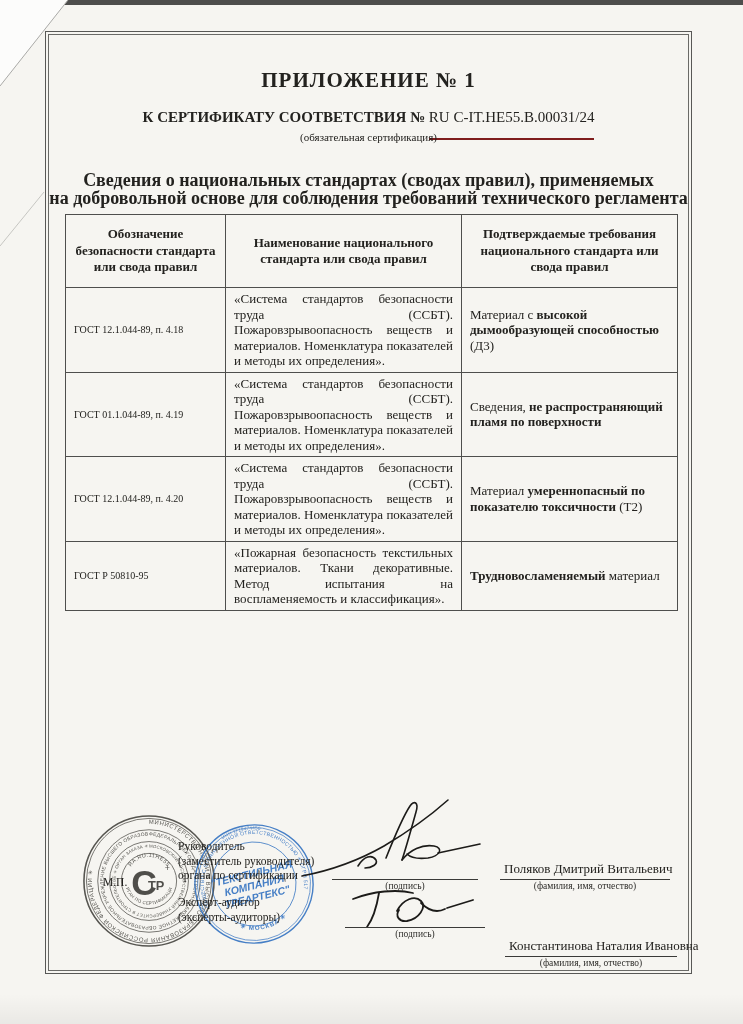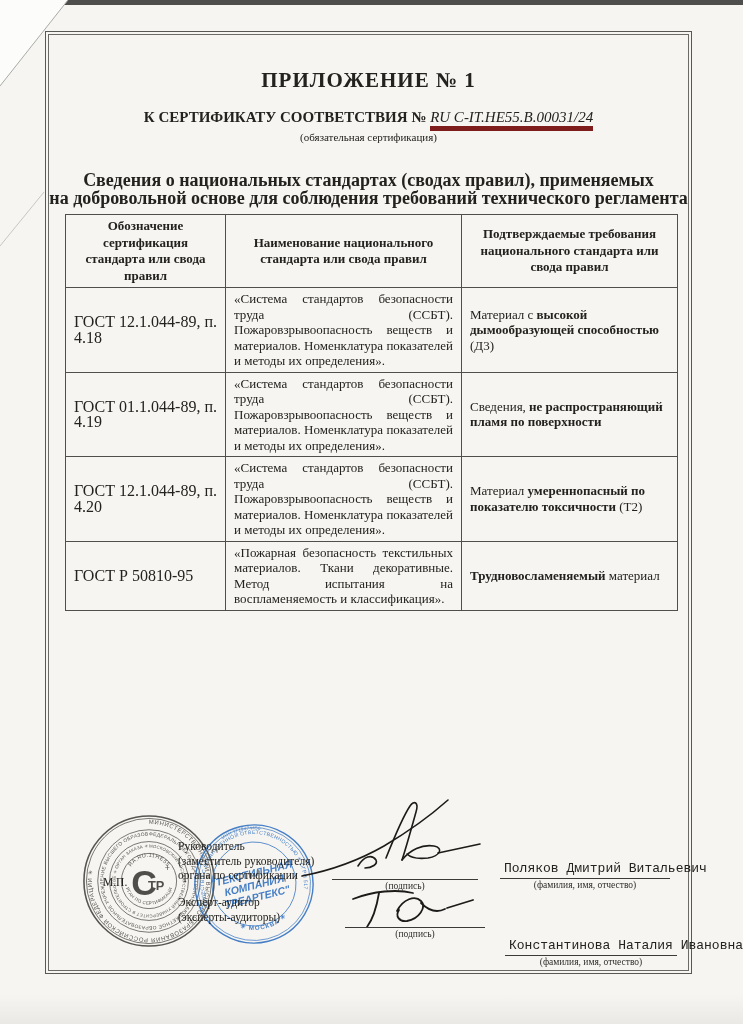--- a/index.html
+++ b/index.html
@@ -14,47 +14,47 @@
     pointer-events:none;
   }
   .top-strip{position:absolute;top:0;left:0;width:743px;height:5px;background:#4e4e4c;}
   .frame{position:absolute;left:45px;top:31px;width:645px;height:941px;border:1px solid #585856;}
   .frame::before{content:"";position:absolute;inset:2px;border:1px solid #6a6a67;}
   .abs{position:absolute;}
   .centered{left:46px;width:645px;text-align:center;}
   .doc-title{top:68px;font-size:21px;font-weight:bold;letter-spacing:1px;}
   .cert-line{top:109px;font-size:15px;}
   .cert-line .lbl{font-weight:bold;text-align:right;}
-  .cert-line .num{border-bottom:5px solid #7f1d1d;padding-bottom:1px;font-style:italic;}
+  .cert-line .num{border-bottom:2px solid #7f1d1d;padding-bottom:13px;}
   .cert-kind{top:131px;font-size:11px;}
   .subtitle{top:171px;font-size:18px;font-weight:bold;line-height:18px;}
   table.std{
     position:absolute;left:65px;top:214px;width:612px;
     border-collapse:collapse;table-layout:fixed;
     font-size:13px;line-height:15.5px;
   }
   table.std th,table.std td{
     border:1px solid #4f4f4d;vertical-align:middle;
     padding:3px 8px;font-weight:normal;
   }
   table.std th{font-weight:bold;text-align:center;height:66px;line-height:16.5px;}
   col.c1{width:160px;}col.c2{width:236px;}col.c3{width:216px;}
-  td.des{padding-left:6px;font-size:16px;}
+  td.des{padding-left:6px;font-size:10px;}
   td.nam{text-align:justify;text-align-last:left;}
   td.req{padding:3px 8px;}
   .bold{font-weight:bold;}
   tr.r1{height:70px;}tr.r2{height:83px;}tr.r3{height:70px;}tr.r4{height:64px;}
   
   .role-block{left:178px;top:839px;font-size:11.5px;line-height:14.5px;z-index:3;}
   .role-block2{left:178px;top:895px;font-size:11.5px;line-height:14.5px;z-index:3;}
   .seal-mark{left:103px;top:876px;font-size:11.5px;z-index:3;}
   .sig-line{height:0;border-top:1px solid #3a3a38;z-index:3;}
   .sig-caption{font-size:9.5px;text-align:center;z-index:3;color:#2e2d2a;}
   .name-block{text-align:center;z-index:3;}
-  .name-block .nm{font-size:13px;padding:0 4px 2px 4px;border-bottom:1px solid #3a3a38;white-space:nowrap;font-family:Liberation Mono, monospace;}
+  .name-block .nm{font-size:13px;padding:0 4px 2px 4px;border-bottom:1px solid #3a3a38;white-space:nowrap;}
   .name-block .cap{font-size:9.5px;padding-top:1px;color:#2e2d2a;}
   .stamp{z-index:2;}
   .stamp text,.stamp textPath{font-family:"Liberation Sans",sans-serif;}
   .sig-svg{z-index:3;}
   .fold{z-index:5;pointer-events:none;}
 </style>
 </head>
 <body>
 
 <div class="scan">
@@ -74,21 +74,21 @@
   </div>
 
   <table class="std">
     <colgroup>
         <col class="c1">
         <col class="c2">
         <col class="c3">
       </colgroup>
     <tbody>
         <tr>
-      <th>Обозначение сертификация стандарта или свода правил</th>
+      <th>Обозначение безопасности стандарта или свода правил</th>
       <th>Наименование национального стандарта или свода правил</th>
       <th>Подтверждаемые требования национального стандарта или свода правил</th>
     </tr>
     <tr class="r1">
       <td class="des">ГОСТ 12.1.044-89, п. 4.18</td>
       <td class="nam">«Система стандартов безопасности труда (ССБТ). Пожаровзрывоопасность веществ и материалов. Номенклатура показателей и методы их определения».</td>
       <td class="req"><span>Материал с </span><span class="bold">высокой дымообразующей способностью</span><span> (Д3)</span></td>
     </tr>
     <tr class="r2">
       <td class="des">ГОСТ 01.1.044-89, п. 4.19</td>

